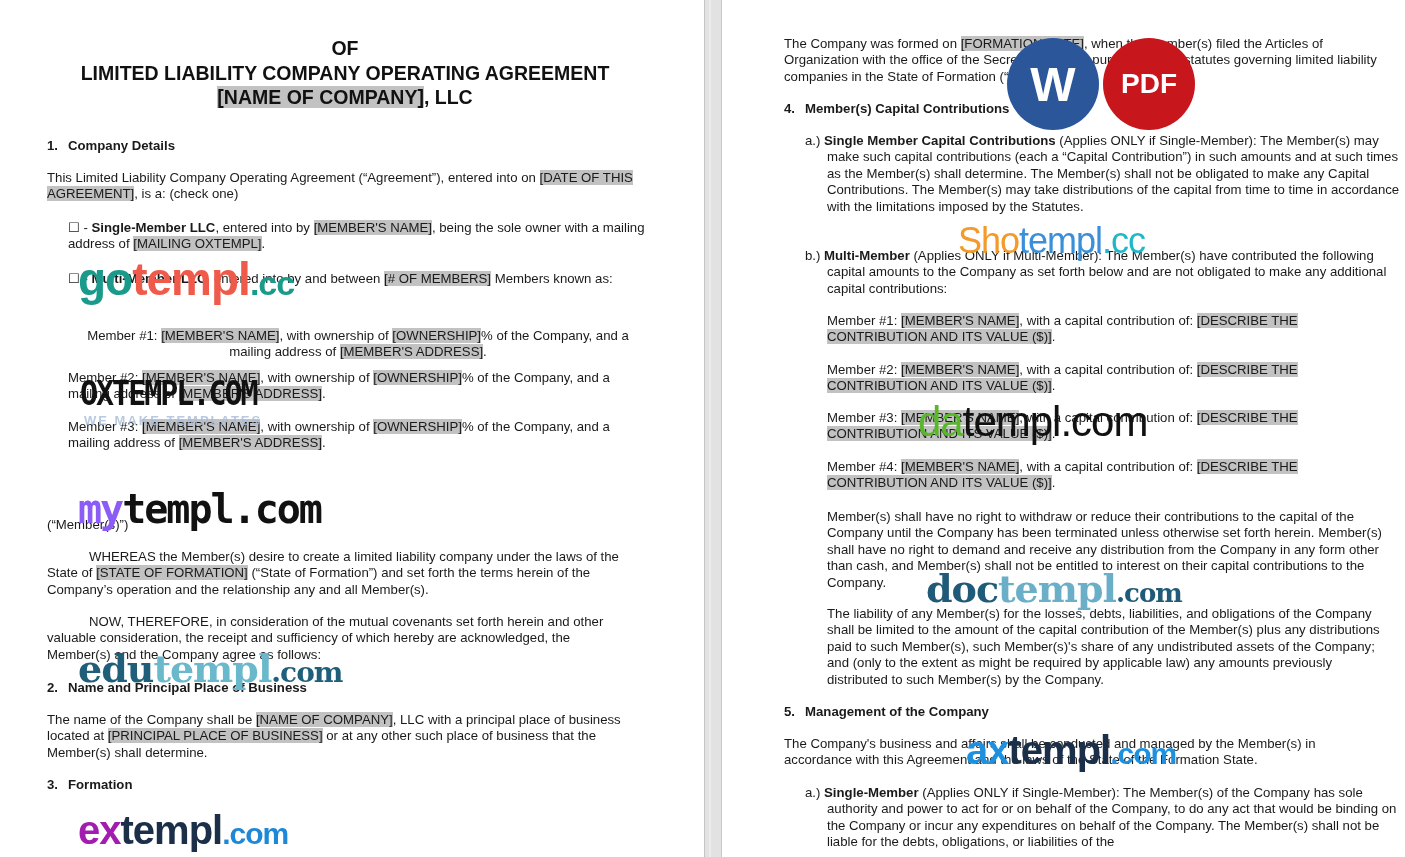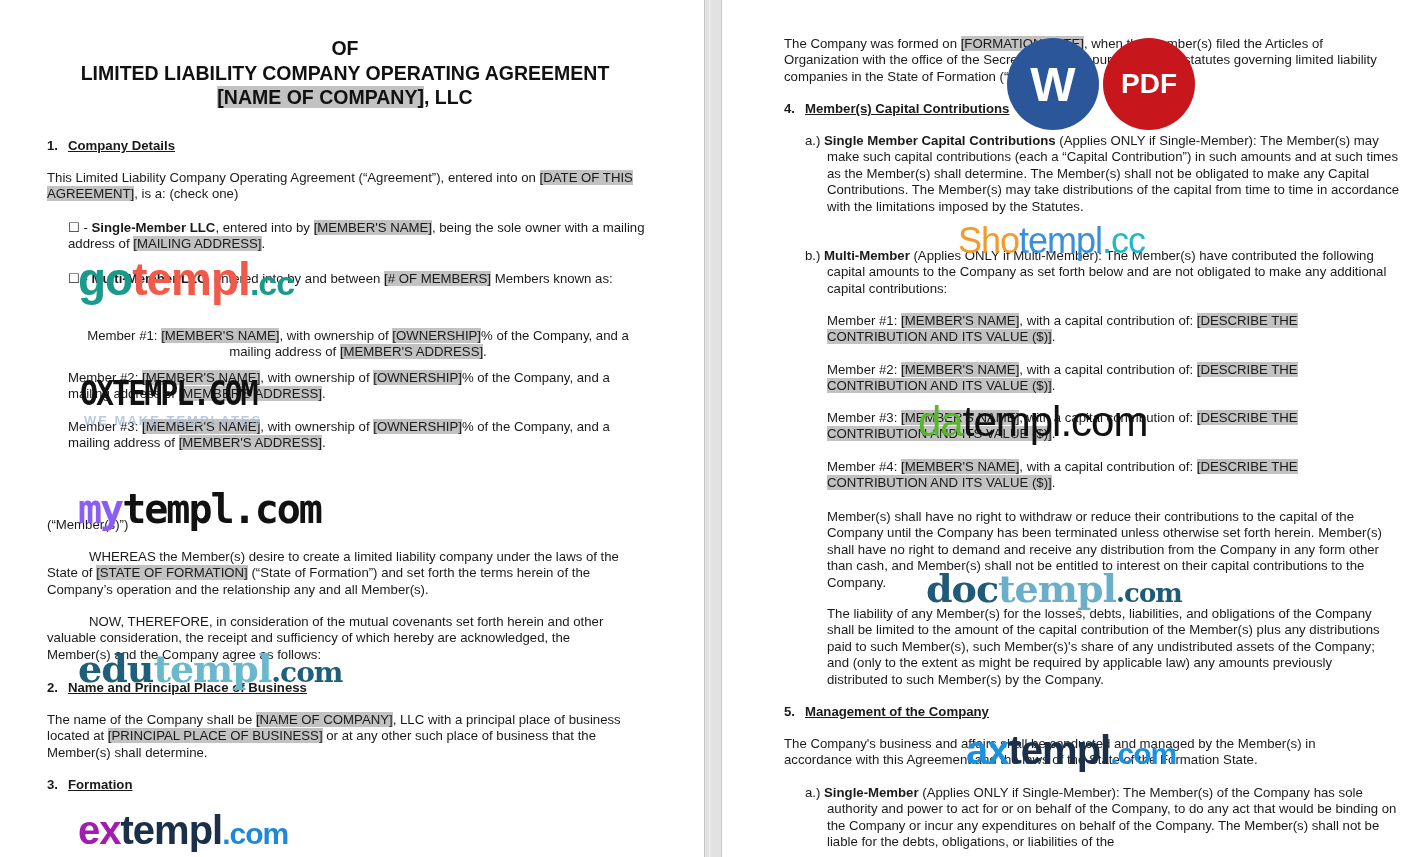--- a/index.html
+++ b/index.html
@@ -22,21 +22,21 @@
     content: ""; position: absolute; left: 4px; top: 0; width: 2px; height: 100%; background: #ececec;
   }
   .blk { position: absolute; line-height: 16.4px; }
   .hl { background: #c2c2c2; }
   .b { font-weight: bold; }
   .title {
     position: absolute; left: 0; width: 690px; text-align: center;
     font-weight: bold; font-size: 19.5px; line-height: 24.5px; top: 36px; color: #111;
   }
   .sec-head { font-weight: bold; }
-  .sec-head .u { text-decoration: underline; }
+  .sec-head .u { }
   .sec-head .num { display: inline-block; width: 21px; }
   .indent { text-indent: 42px; }
   .wm { position: absolute; font-weight: bold; white-space: nowrap; pointer-events: none; }
   .circle {
     position: absolute; border-radius: 50%; color: #fff; font-weight: bold;
     display: flex; align-items: center; justify-content: center;
   }
 </style>
 </head>
 <body>
@@ -51,21 +51,21 @@
 
   <div class="blk sec-head" style="left:47px; top:138px;">
     <span class="num">1.</span><span class="u">Company Details</span>
   </div>
 
   <div class="blk" style="left:47px; top:170px; width:590px;">
     <span>This Limited Liability Company Operating Agreement (“Agreement”), entered into on </span><span class="hl">[DATE OF THIS AGREEMENT]</span><span>, is a: (check one)</span>
   </div>
 
   <div class="blk" style="left:68px; top:220px; width:580px;">
-    <span>☐</span><span> - </span><span class="b">Single-Member LLC</span><span>, entered into by </span><span class="hl">[MEMBER'S NAME]</span><span>, being the sole owner with a mailing address of </span><span class="hl">[MAILING ADDRESS]</span><span>.</span>
+    <span>☐</span><span> - </span><span class="b">Single-Member LLC</span><span>, entered into by </span><span class="hl">[MEMBER'S NAME]</span><span>, being the sole owner with a mailing address of </span><span class="hl">[MAILING OXTEMPL]</span><span>.</span>
   </div>
 
   <div class="blk" style="left:68px; top:271px; width:580px;">
     <span>☐</span><span> - </span><span class="b">Multi-Member LLC</span><span>, entered into by and between </span><span class="hl">[# OF MEMBERS]</span><span> Members known as:</span>
   </div>
 
   <div class="blk" style="left:68px; top:328px; width:580px;text-align:center;">
     <span>Member #1: </span><span class="hl">[MEMBER'S NAME]</span><span>, with ownership of </span><span class="hl">[OWNERSHIP]</span><span>% of the Company, and a mailing address of </span><span class="hl">[MEMBER'S ADDRESS]</span><span>.</span>
   </div>
 

